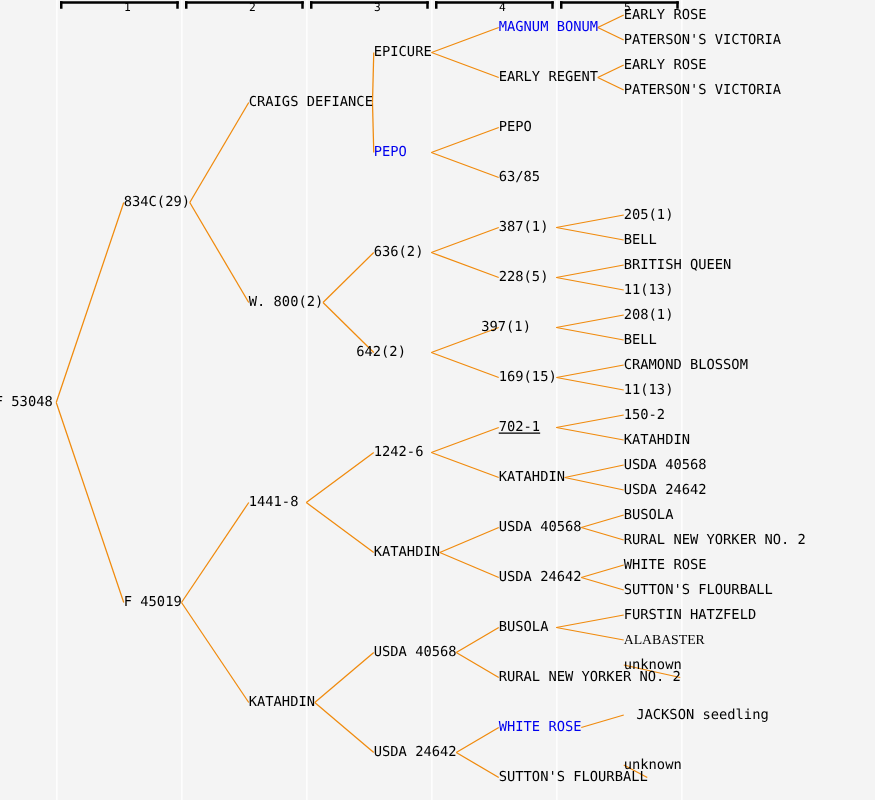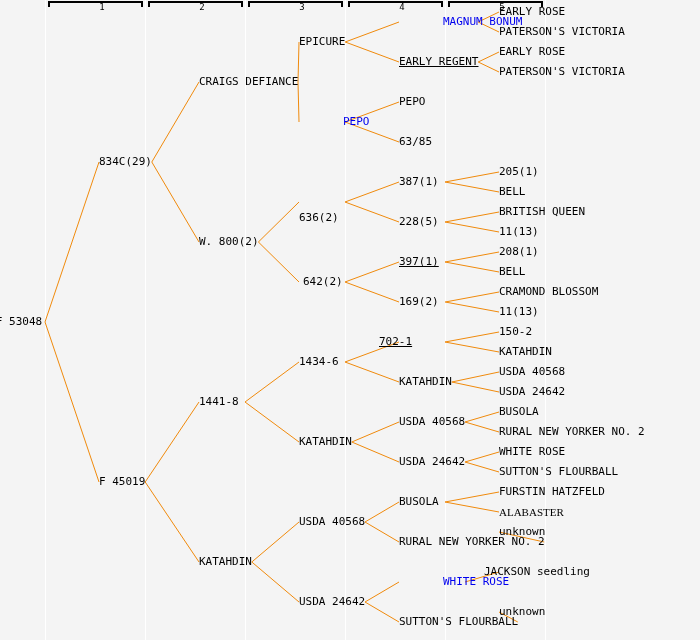--- a/index.html
+++ b/index.html
@@ -3,21 +3,21 @@
 <meta charset="utf-8">
 <style>
   html, body { margin: 0; padding: 0; }
   body { width: 700px; height: 640px; background: #f4f4f4; position: relative; overflow: hidden;
          font-family: "DejaVu Sans Mono", "Liberation Mono", monospace; font-size: 11px; color: #000; }
   #tree { position: absolute; left: 0; top: 0; width: 700px; height: 640px; }
   .sep { position: absolute; top: 0; width: 1px; height: 640px; background: #ffffff; }
   .hdr { position: absolute; top: 1px; height: 6px; border-top: 2px solid #000; border-left: 2px solid #000; border-right: 2px solid #000; box-sizing: border-box; }
   .hdr-num { position: absolute; top: 2px; font-size: 9px; text-align: center; width: 20px; margin-left: -10px; }
   .node { position: absolute; white-space: nowrap; line-height: 12px; cursor: pointer; }
-  .node.blue { color: #0000ee; margin-left: 44px; }
+  .node.blue { color: #0000ee; }
   svg { position: absolute; left: 0; top: 0; }
 </style>
 </head>
 <body>
 
 <div id="tree">
   <div class="sep" style="left:45px"></div>
   <div class="sep" style="left:145px"></div>
   <div class="sep" style="left:245px"></div>
   <div class="sep" style="left:345px"></div>
@@ -93,45 +93,45 @@
       <line x1="365" y1="602" x2="399" y2="622" stroke="#f08a0c" stroke-width="1"></line>
       <line x1="517.8" y1="622" x2="499" y2="612" stroke="#f08a0c" stroke-width="1"></line>
     </svg>
 <span class="node" style="left: -4.2px; top: 316px;">F 53048</span>
     <span class="node" style="left: 99px; top: 156px;">834C(29)</span>
     <span class="node" style="left: 199px; top: 76px;">CRAIGS DEFIANCE</span>
     <span class="node" style="left: 299px; top: 36px; text-align: right;">EPICURE</span>
     <span class="node blue" style="left: 399px; top: 16px;">MAGNUM BONUM</span>
     <span class="node" style="left: 499px; top: 6px;">EARLY ROSE</span>
     <span class="node" style="left: 499px; top: 26px;">PATERSON'S VICTORIA</span>
-    <span class="node" style="left: 399px; top: 56px; text-decoration: underline;">EARLY REGENT</span>
+    <span class="node" style="left: 399px; top: 56px;">EARLY REGENT</span>
     <span class="node" style="left: 499px; top: 46px;">EARLY ROSE</span>
     <span class="node" style="left: 499px; top: 66px;">PATERSON'S VICTORIA</span>
     <span class="node blue" style="left: 299px; top: 116px;">PEPO</span>
     <span class="node" style="left: 399px; top: 96px;">PEPO</span>
     <span class="node" style="left: 399px; top: 136px;">63/85</span>
     <span class="node" style="left: 199px; top: 236px;">W. 800(2)</span>
-    <span class="node" style="left: 299px; top: 212px; text-align: center;">636(2)</span>
+    <span class="node" style="left: 299px; top: 196px; text-align: center;">636(2)</span>
     <span class="node" style="left: 399px; top: 176px;">387(1)</span>
     <span class="node" style="left: 499px; top: 166px;">205(1)</span>
     <span class="node" style="left: 499px; top: 186px;">BELL</span>
     <span class="node" style="left: 399px; top: 216px;">228(5)</span>
     <span class="node" style="left: 499px; top: 206px;">BRITISH QUEEN</span>
     <span class="node" style="left: 499px; top: 226px;">11(13)</span>
-    <span class="node" style="left: 303px; top: 276px;">642(2)</span>
-    <span class="node" style="left: 399px; top: 256px; text-decoration: underline;">397(1)</span>
+    <span class="node" style="left: 285px; top: 276px;">642(2)</span>
+    <span class="node" style="left: 385px; top: 256px;">397(1)</span>
     <span class="node" style="left: 499px; top: 246px;">208(1)</span>
     <span class="node" style="left: 499px; top: 266px;">BELL</span>
-    <span class="node" style="left: 399px; top: 296px;">169(2)</span>
+    <span class="node" style="left: 399px; top: 296px;">169(15)</span>
     <span class="node" style="left: 499px; top: 286px;">CRAMOND BLOSSOM</span>
     <span class="node" style="left: 499px; top: 306px;">11(13)</span>
     <span class="node" style="left: 99px; top: 476px;">F 45019</span>
     <span class="node" style="left: 199px; top: 396px;">1441-8</span>
-    <span class="node" style="left: 299px; top: 356px;">1434-6</span>
-    <span class="node" style="left: 379px; top: 336px; text-decoration: underline;">702-1</span>
+    <span class="node" style="left: 299px; top: 356px;">1242-6</span>
+    <span class="node" style="left: 399px; top: 336px; text-decoration: underline;">702-1</span>
     <span class="node" style="left: 499px; top: 326px;">150-2</span>
     <span class="node" style="left: 499px; top: 346px;">KATAHDIN</span>
     <span class="node" style="left: 399px; top: 376px;">KATAHDIN</span>
     <span class="node" style="left: 499px; top: 366px;">USDA 40568</span>
     <span class="node" style="left: 499px; top: 386px;">USDA 24642</span>
     <span class="node" style="left: 299px; top: 436px;">KATAHDIN</span>
     <span class="node" style="left: 399px; top: 416px;">USDA 40568</span>
     <span class="node" style="left: 499px; top: 406px;">BUSOLA</span>
     <span class="node" style="left: 499px; top: 426px;">RURAL NEW YORKER NO. 2</span>
     <span class="node" style="left: 399px; top: 456px;">USDA 24642</span>
@@ -139,16 +139,16 @@
     <span class="node" style="left: 499px; top: 466px;">SUTTON'S FLOURBALL</span>
     <span class="node" style="left: 199px; top: 556px;">KATAHDIN</span>
     <span class="node" style="left: 299px; top: 516px;">USDA 40568</span>
     <span class="node" style="left: 399px; top: 496px;">BUSOLA</span>
     <span class="node" style="left: 499px; top: 486px;">FURSTIN HATZFELD</span>
     <span class="node" style="left: 499px; top: 506px; font-family: Liberation Serif, serif;">ALABASTER</span>
     <span class="node" style="left: 399px; top: 536px;">RURAL NEW YORKER NO. 2</span>
     <span class="node" style="left: 499px; top: 526px;">unknown</span>
     <span class="node" style="left: 299px; top: 596px;">USDA 24642</span>
     <span class="node blue" style="left: 399px; top: 576px;">WHITE ROSE</span>
-    <span class="node" style="left: 484px; top: 566px;">JACKSON seedling</span>
+    <span class="node" style="left: 509px; top: 566px;">JACKSON seedling</span>
     <span class="node" style="left: 399px; top: 616px;">SUTTON'S FLOURBALL</span>
     <span class="node" style="left: 499px; top: 606px;">unknown</span>
   </div>
 
 </body></html>

